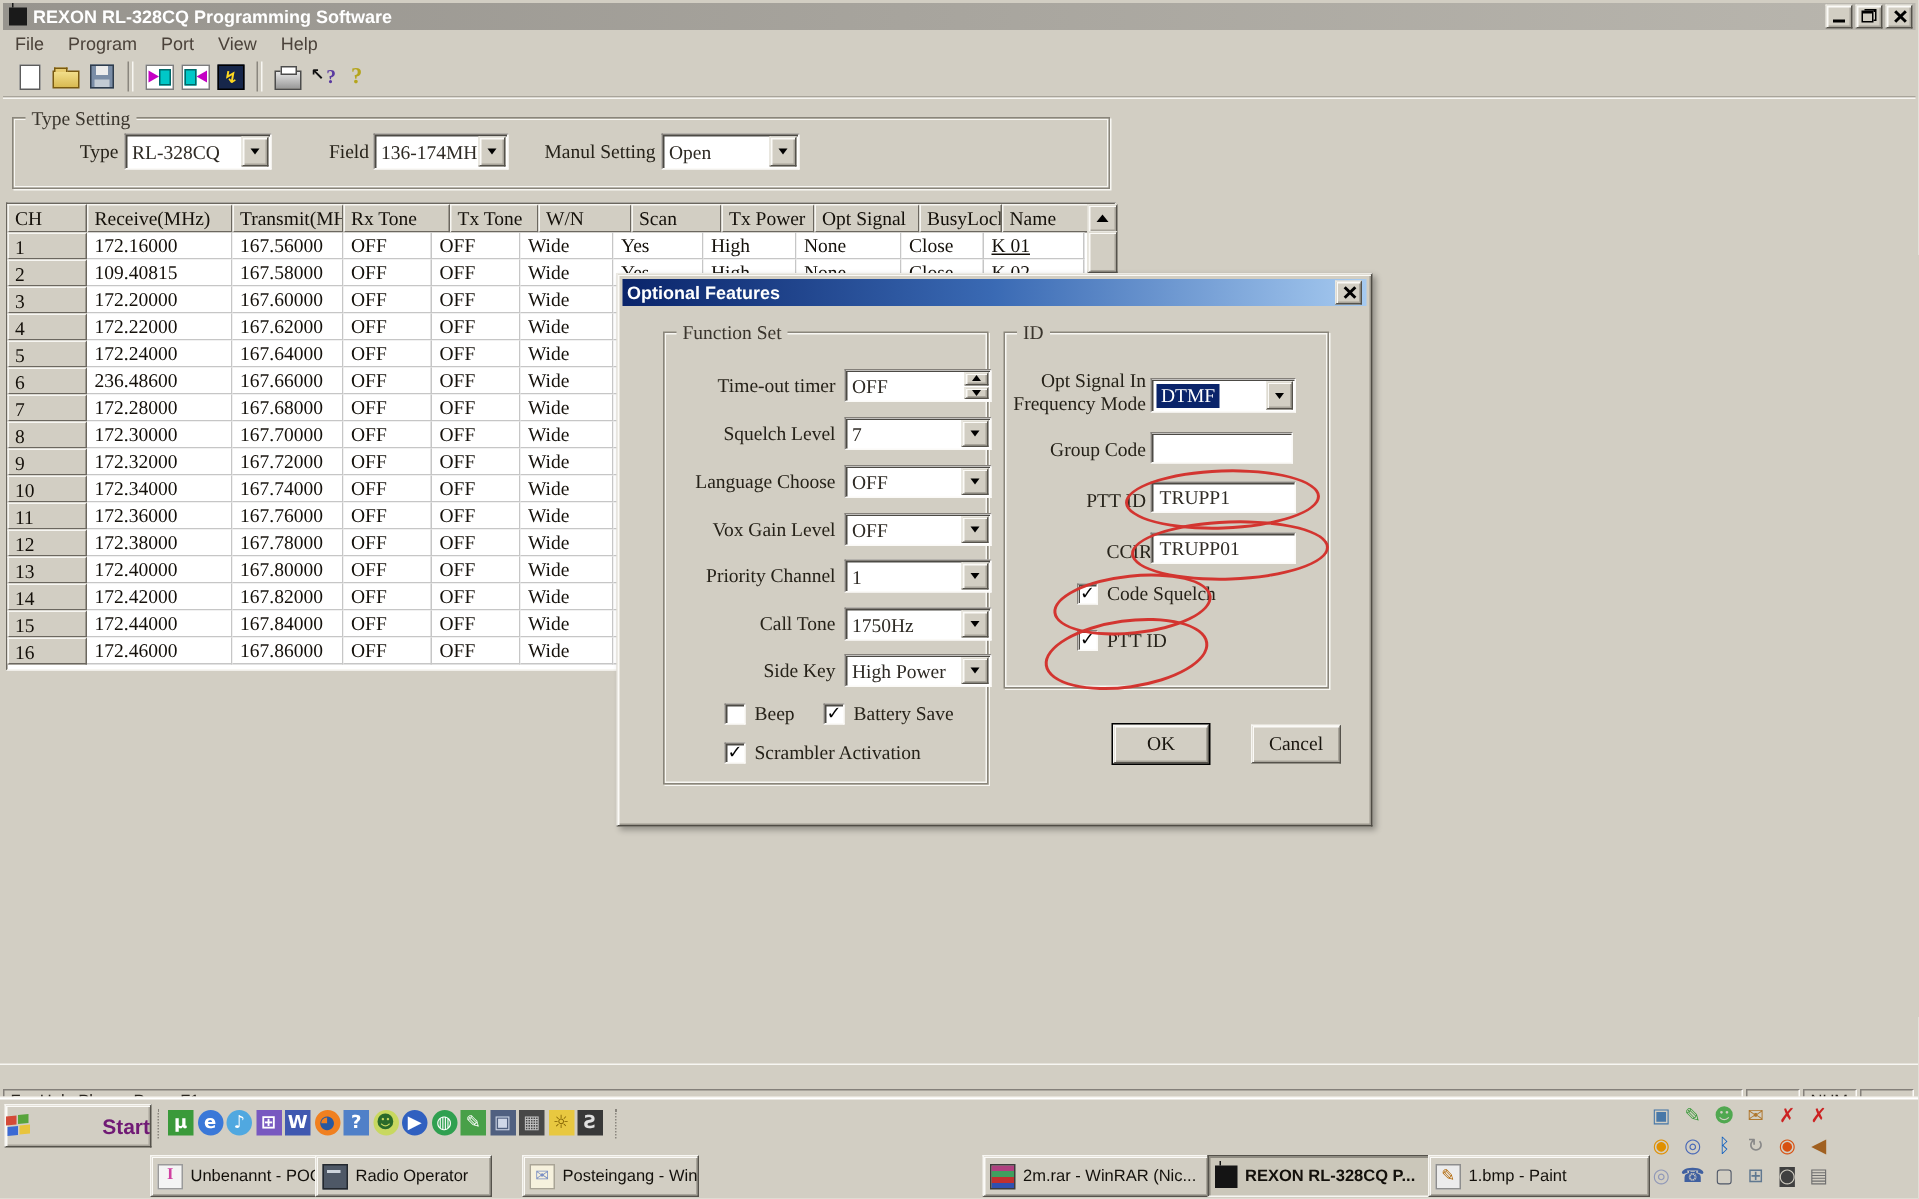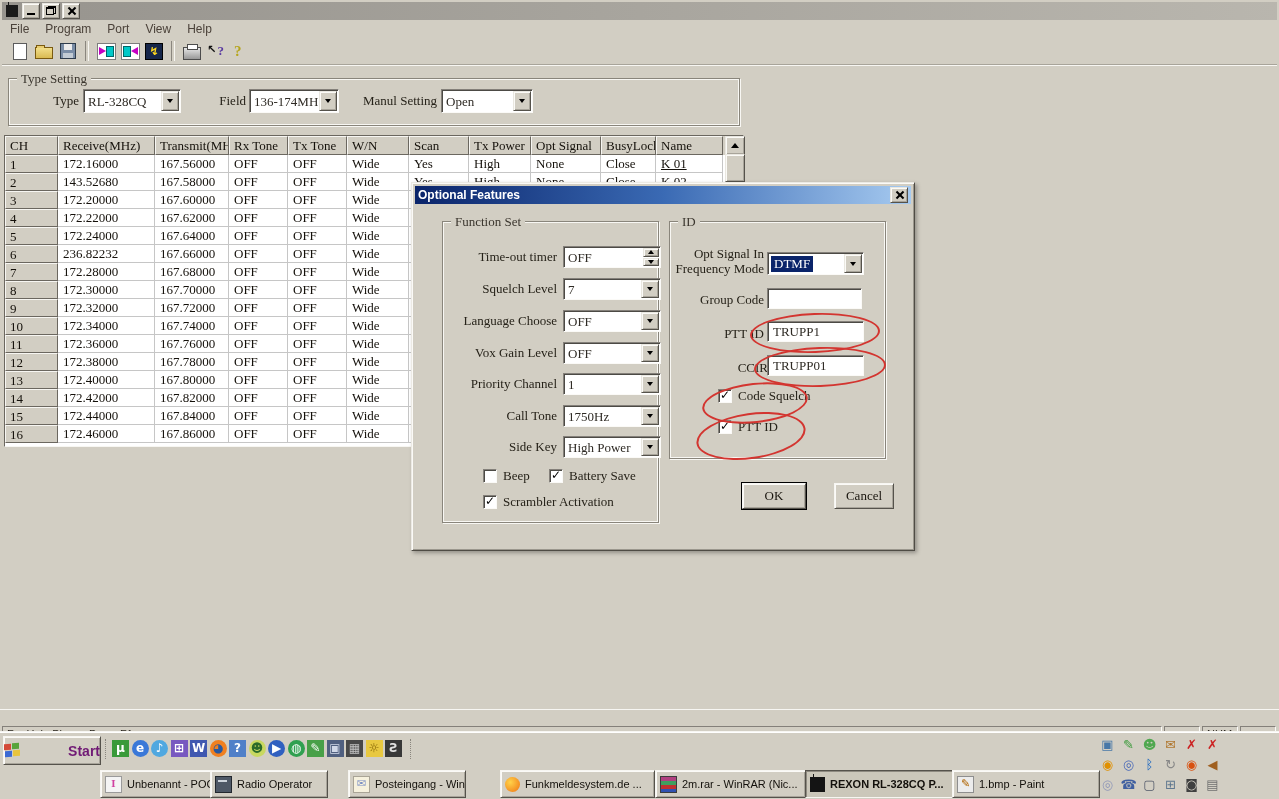--- a/index.html
+++ b/index.html
@@ -129,20 +129,21 @@
   .ic-task-paint::before{content:"✎";}
   .tray-ico{position:absolute;width:17px;height:17px;text-align:center;font:13px/17px "DejaVu Sans",sans-serif;}
 </style>
 </head>
 <body>
 
 <div id="root">
 
   <div class="abs titlebar">
     <span class="app-ico"></span>
+    <span class="title-text">REXON RL-328CQ Programming Software</span>
     <span class="winbtns">
       <span class="wbtn raised2">
           <i class="g-min"></i>
         </span>
       <span class="wbtn raised2">
           <i class="g-restore"></i>
         </span>
       <span class="wbtn raised2">
           <i class="g-close"></i>
         </span>
@@ -211,21 +212,21 @@
           <i class="arr-down"></i>
         </span>
     </div>
   </div>
 
   <div class="abs" id="grid">
     <div class="gr-row head" id="grid-head">
         <div class="c" style="width: 53px;">CH</div>
         <div class="c" style="width: 97px;">Receive(MHz)</div>
         <div class="c" style="width: 74px;">Transmit(MHz)</div>
-        <div class="c" style="width: 59px;">Rx Tone</div>
+        <div class="c" style="width: 71px;">Rx Tone</div>
         <div class="c" style="width: 59px;">Tx Tone</div>
         <div class="c" style="width: 62px;">W/N</div>
         <div class="c" style="width: 60px;">Scan</div>
         <div class="c" style="width: 62px;">Tx Power</div>
         <div class="c" style="width: 70px;">Opt Signal</div>
         <div class="c" style="width: 55px;">BusyLock</div>
         <div class="c" style="width: 67px;">Name</div>
         <div class="head-filler"></div>
       </div>
     <div id="grid-rows">
@@ -237,21 +238,21 @@
           <div class="c" style="width: 59px;">OFF</div>
           <div class="c" style="width: 62px;">Wide</div>
           <div class="c" style="width: 60px;">Yes</div>
           <div class="c" style="width: 62px;">High</div>
           <div class="c" style="width: 70px;">None</div>
           <div class="c" style="width: 55px;">Close</div>
           <div class="c" style="width: 67px; text-decoration: underline;">K 01</div>
         </div>
         <div class="gr-row">
           <div class="c rh" style="width: 53px;">2</div>
-          <div class="c" style="width: 97px;">143.52680</div>
+          <div class="c" style="width: 97px;">109.40815</div>
           <div class="c" style="width: 74px;">167.58000</div>
           <div class="c" style="width: 59px;">OFF</div>
           <div class="c" style="width: 59px;">OFF</div>
           <div class="c" style="width: 62px;">Wide</div>
           <div class="c" style="width: 60px;">Yes</div>
           <div class="c" style="width: 62px;">High</div>
           <div class="c" style="width: 70px;">None</div>
           <div class="c" style="width: 55px;">Close</div>
           <div class="c" style="width: 67px;">K 02</div>
         </div>
@@ -289,21 +290,21 @@
           <div class="c" style="width: 59px;">OFF</div>
           <div class="c" style="width: 62px;">Wide</div>
           <div class="c" style="width: 60px;"></div>
           <div class="c" style="width: 62px;"></div>
           <div class="c" style="width: 70px;"></div>
           <div class="c" style="width: 55px;"></div>
           <div class="c" style="width: 67px;"></div>
         </div>
         <div class="gr-row">
           <div class="c rh" style="width: 53px;">6</div>
-          <div class="c" style="width: 97px;">236.82232</div>
+          <div class="c" style="width: 97px;">236.48600</div>
           <div class="c" style="width: 74px;">167.66000</div>
           <div class="c" style="width: 59px;">OFF</div>
           <div class="c" style="width: 59px;">OFF</div>
           <div class="c" style="width: 62px;">Wide</div>
           <div class="c" style="width: 60px;"></div>
           <div class="c" style="width: 62px;"></div>
           <div class="c" style="width: 70px;"></div>
           <div class="c" style="width: 55px;"></div>
           <div class="c" style="width: 67px;"></div>
         </div>
@@ -619,24 +620,20 @@
         <div class="task-label">Unbenannt - POCSAG...</div>
       </div>
       <div class="task-btn" style="left: 210px; width: 108px;">
         <div class="task-ico ic-task-radio-operator"></div>
         <div class="task-label">Radio Operator</div>
       </div>
       <div class="task-btn" style="left: 348px; width: 108px;">
         <div class="task-ico ic-task-mail"></div>
         <div class="task-label">Posteingang - Windo...</div>
       </div>
-      <div class="task-btn" style="left: 500px; width: 145px;">
-        <div class="task-ico ic-task-firefox"></div>
-        <div class="task-label">Funkmeldesystem.de ...</div>
-      </div>
       <div class="task-btn" style="left: 655px; width: 141px;">
         <div class="task-ico ic-task-winrar"></div>
         <div class="task-label">2m.rar - WinRAR (Nic...</div>
       </div>
       <div class="task-btn active" style="left: 805px; width: 140px;">
         <div class="task-ico ic-task-rexon"></div>
         <div class="task-label">REXON RL-328CQ P...</div>
       </div>
       <div class="task-btn" style="left: 952px; width: 138px;">
         <div class="task-ico ic-task-paint"></div>

